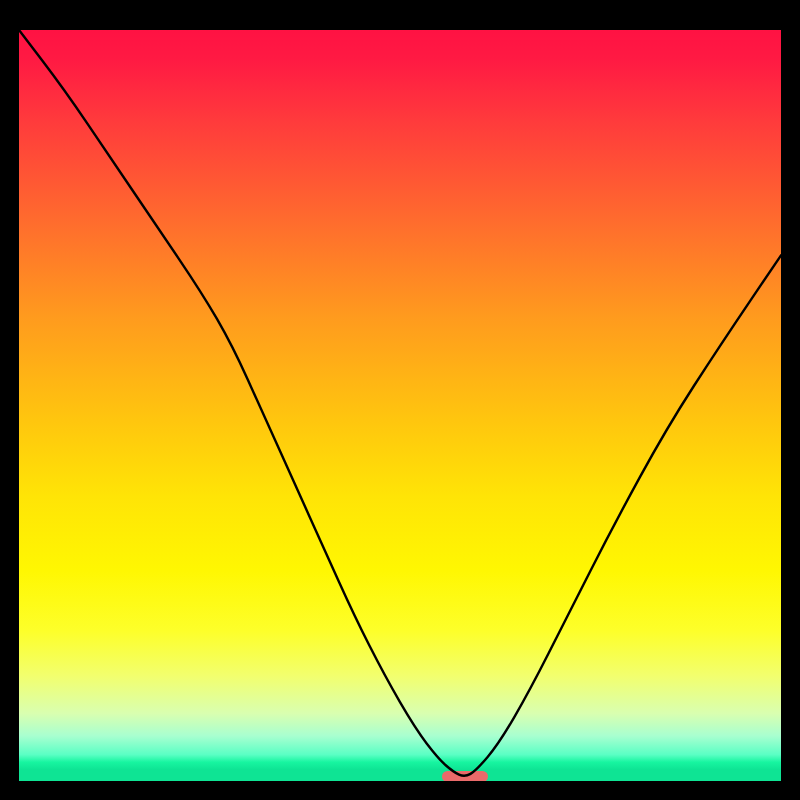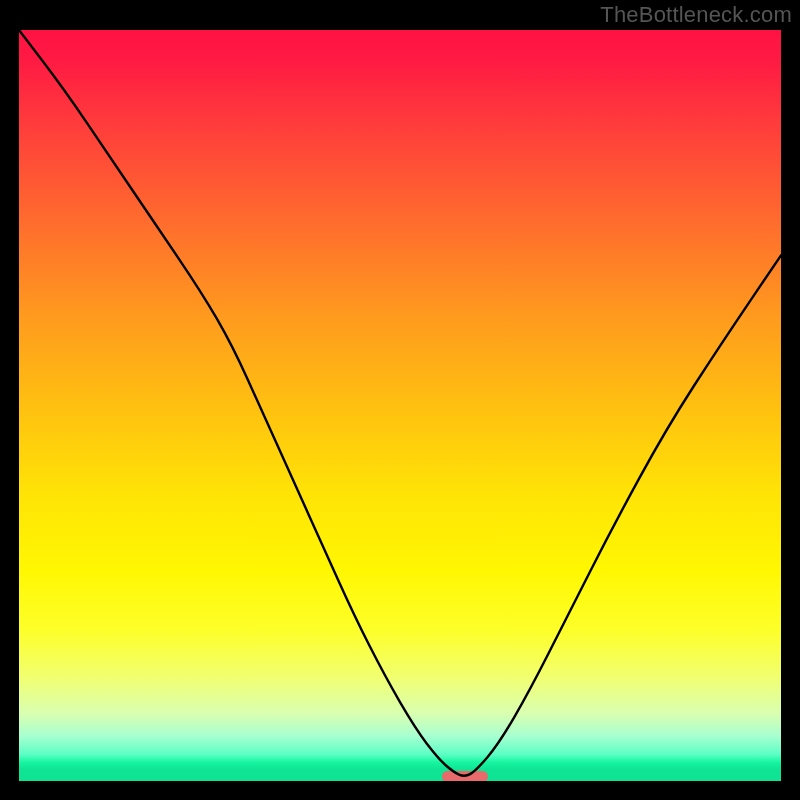--- a/index.html
+++ b/index.html
@@ -73,21 +73,20 @@
     position: absolute;
     background: #e96a6a;
     border-radius: 999px;
     z-index: 2;
   }
 </style>
 </head>
 <body>
 <div class="outer">
 
-  <div class="watermark">TheBottleneck.com</div>
 
   <div class="plot-area">
 
     <div class="gradient-bg"></div>
 
     <div class="marker" style="left: 422.9px; top: 741px; width: 45.7px; height: 11px; background: rgb(233, 106, 106);"></div>
 
     <svg class="curve" viewBox="0 0 762 751" preserveAspectRatio="none">
       <path fill="none" stroke="#000" stroke-width="2.4" stroke-linecap="round" stroke-linejoin="round" d="M 0.00 0.00 Q 0.00 0.00 22.86 30.04 Q 45.72 60.08 68.58 93.88 Q 91.44 127.67 114.30 161.47 Q 137.16 195.26 160.02 229.05 Q 182.88 262.85 198.12 289.13 Q 213.36 315.42 228.60 349.22 Q 243.84 383.01 259.08 416.80 Q 274.32 450.60 289.56 484.39 Q 304.80 518.19 320.04 551.99 Q 335.28 585.78 350.52 615.82 Q 365.76 645.86 381.00 672.14 Q 396.24 698.43 407.67 713.45 Q 419.10 728.47 426.72 735.23 Q 434.34 741.99 440.05 744.62 Q 445.77 747.25 451.49 743.87 Q 457.20 740.49 468.63 726.97 Q 480.06 713.45 495.30 687.16 Q 510.54 660.88 529.59 623.33 Q 548.64 585.78 571.50 540.72 Q 594.36 495.66 621.03 446.85 Q 647.70 398.03 674.37 356.73 Q 701.04 315.42 731.52 270.36 L 762.00 225.30"></path>
     </svg>

